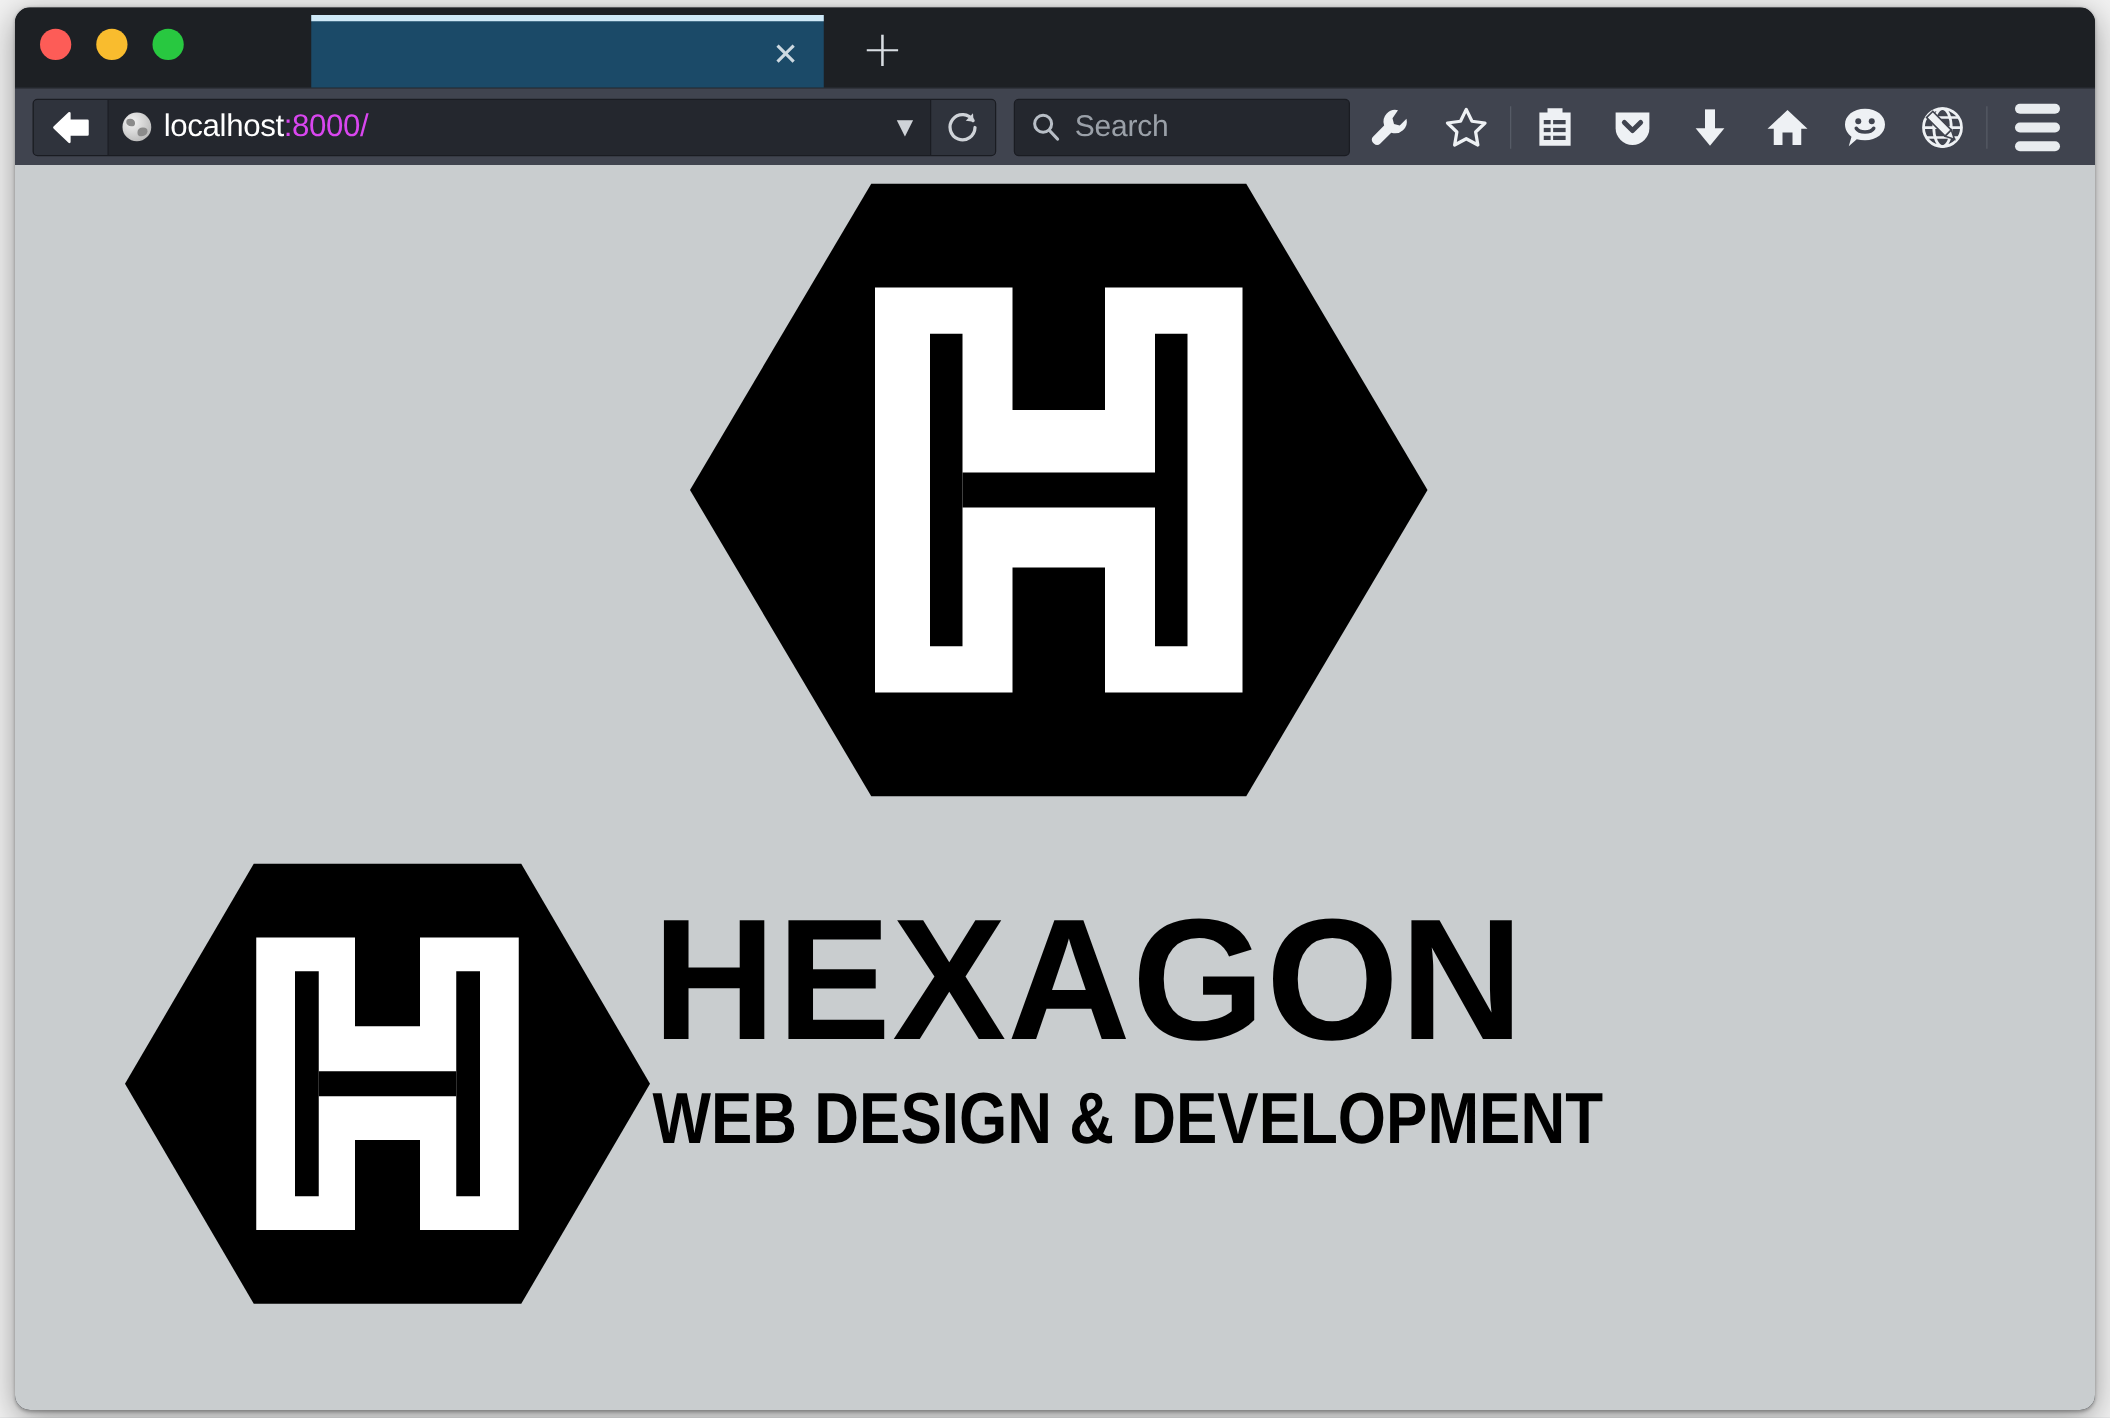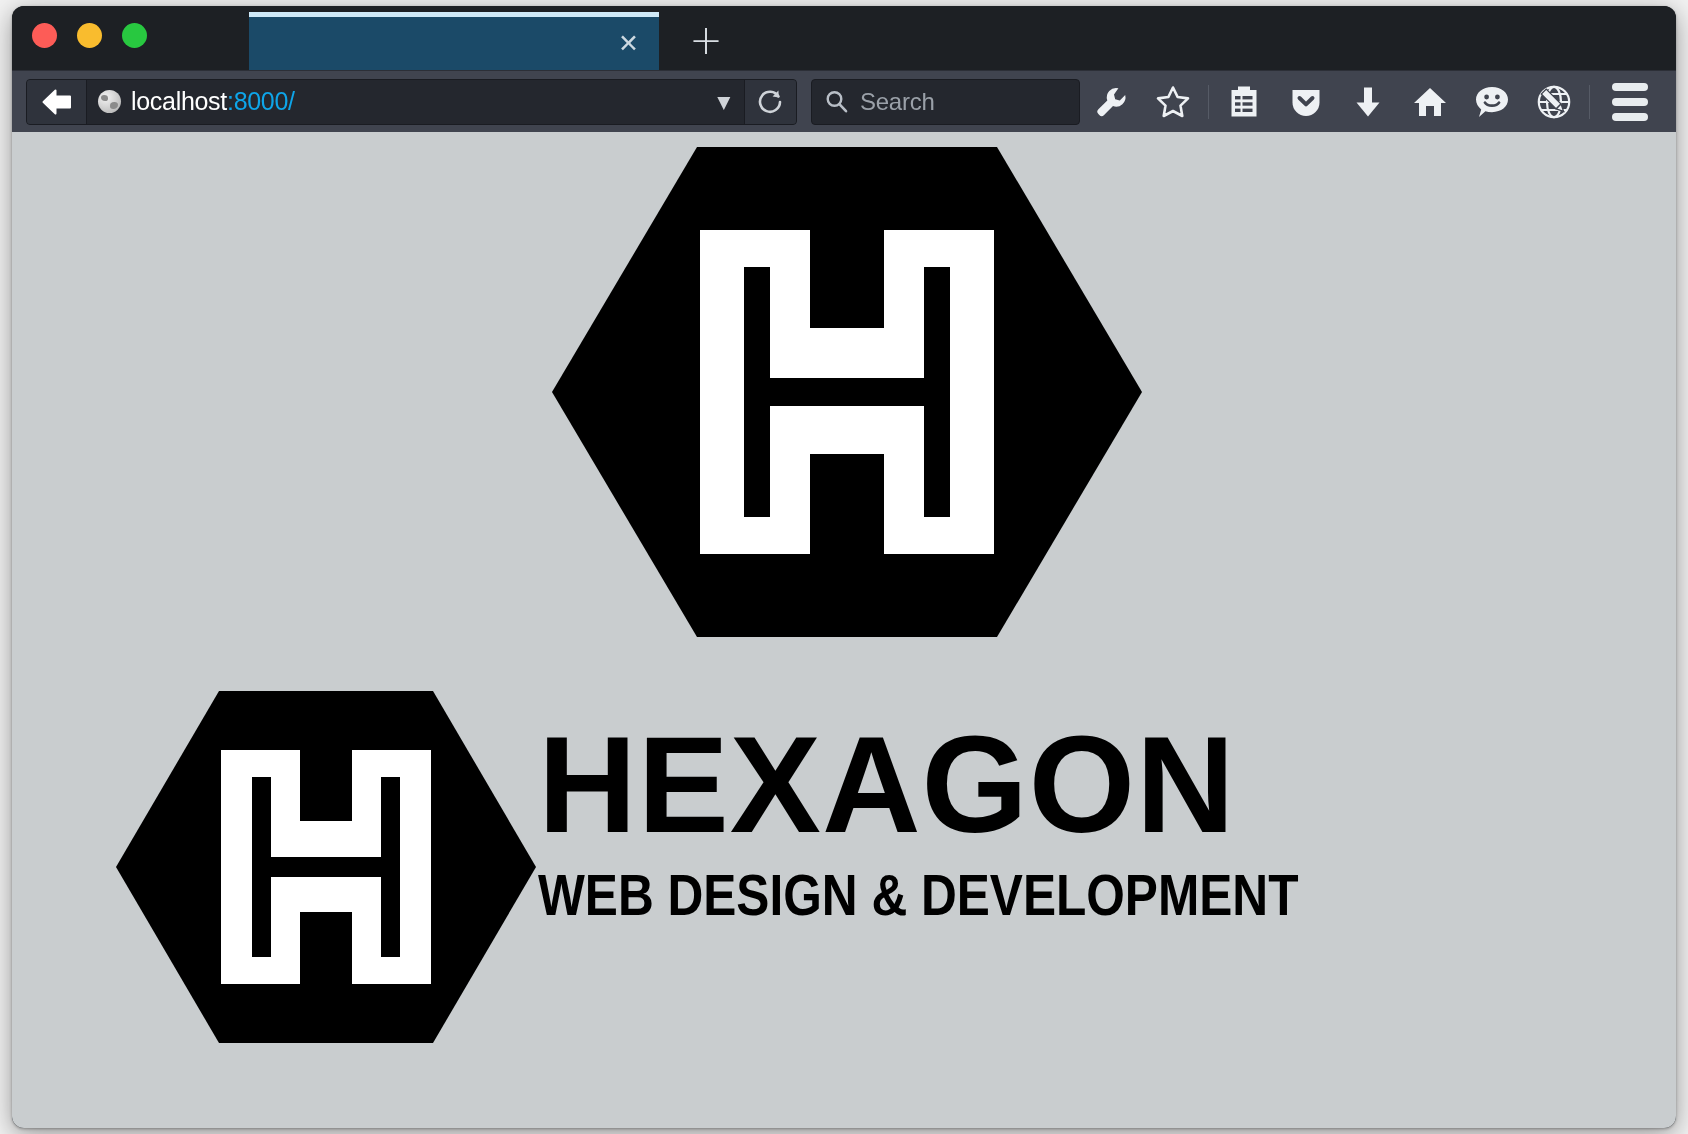--- a/index.html
+++ b/index.html
@@ -150,21 +150,21 @@
     left: 12px; top: 12px; width: 8px; height: 7px;
     background: #8b8b8b; border-radius: 55% 45% 60% 40%;
   }
   #url-text {
     flex: 1;
     font-size: 25px;
     color: #ffffff;
     white-space: nowrap;
     letter-spacing: -0.3px;
   }
-  #url-text .url-dim { color: #0ea5e9; }
+  #url-text .url-dim { color: #d946ef; }
   #urlbar-dropdown {
     width: 40px; display:flex; align-items:center; justify-content:center;
     color: #cfd3d8; font-size: 17px; cursor: pointer;
     font-family: "DejaVu Sans", sans-serif;
   }
   #reload-button {
     width: 52px; height: 100%;
     display:flex; align-items:center; justify-content:center;
     background:#2f333c; cursor:pointer;
     border-left: 1px solid #1a1c22;
@@ -222,21 +222,21 @@
   }
   #logo-mark-large {
     position: absolute;
     left: 540px;
     top: 10px;
     width: 590px;
     height: 500px;
   }
   #brand-lockup {
     position: absolute;
-    left: 86px;
+    left: 70px;
     top: 555px;
     width: 1190px;
     height: 380px;
   }
   #logo-mark-small {
     position: absolute;
     left: 18px;
     top: 0px;
     width: 420px;
     height: 360px;

